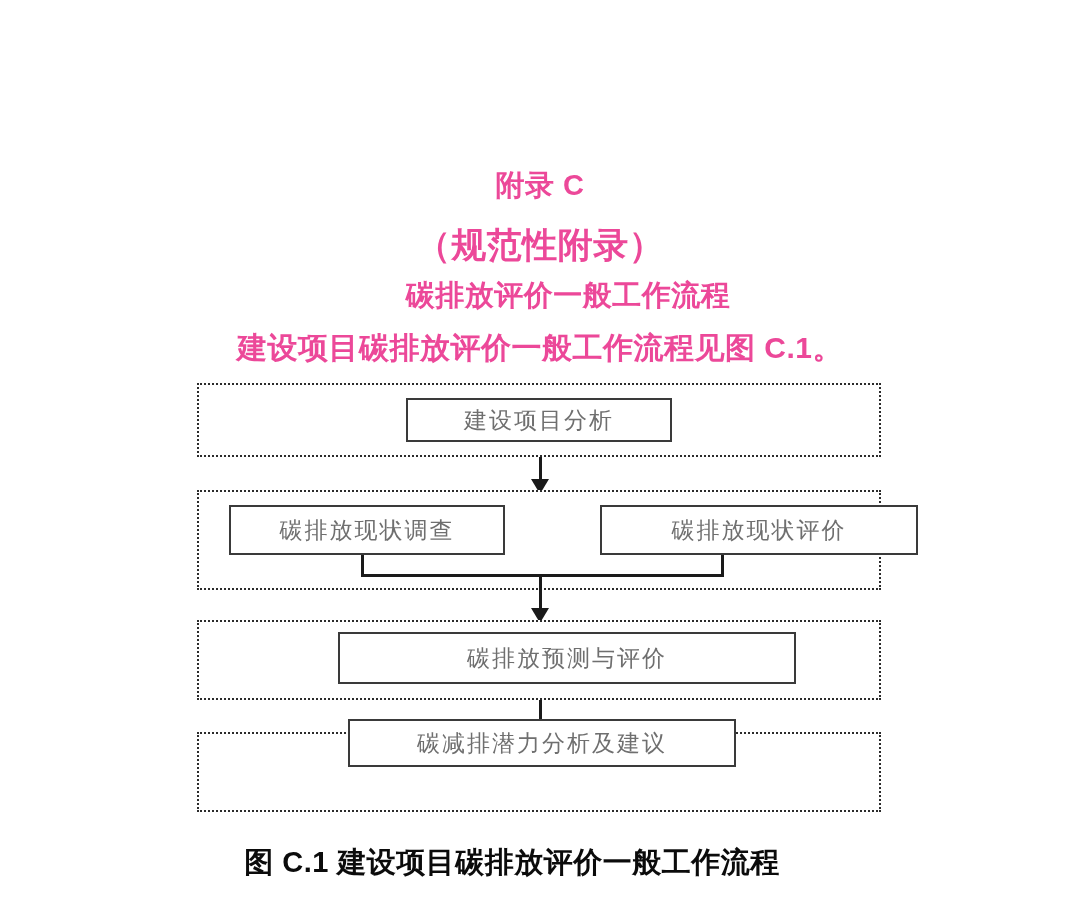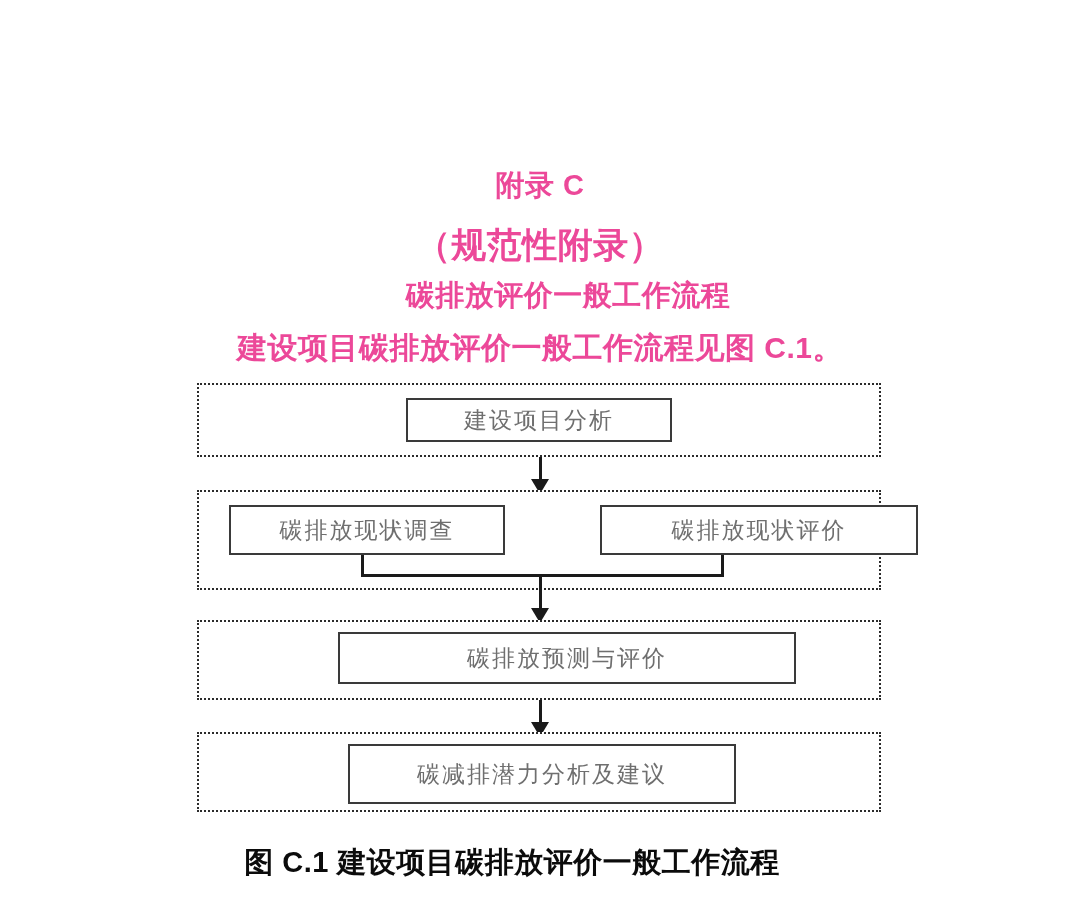--- a/index.html
+++ b/index.html
@@ -67,21 +67,21 @@
     letter-spacing: 2px;
     display: flex;
     align-items: center;
     justify-content: center;
     white-space: nowrap;
   }
   #node-1 { left: 406px; top: 398px; width: 266px; height: 44px; }
   #node-2 { left: 229px; top: 505px; width: 276px; height: 50px; }
   #node-3 { left: 584px; top: 505px; width: 318px; height: 50px; margin-left: 16px; }
   #node-4 { left: 338px; top: 632px; width: 458px; height: 52px; }
-  #node-5 { left: 348px; top: 744px; width: 388px; height: 60px; }
+  #node-5 { left: 348px; top: 719px; width: 388px; height: 48px; }
 
   
   .vline {
     position: absolute;
     width: 3px;
     background: #1a1a1a;
   }
   .hline {
     position: absolute;
     height: 3px;

